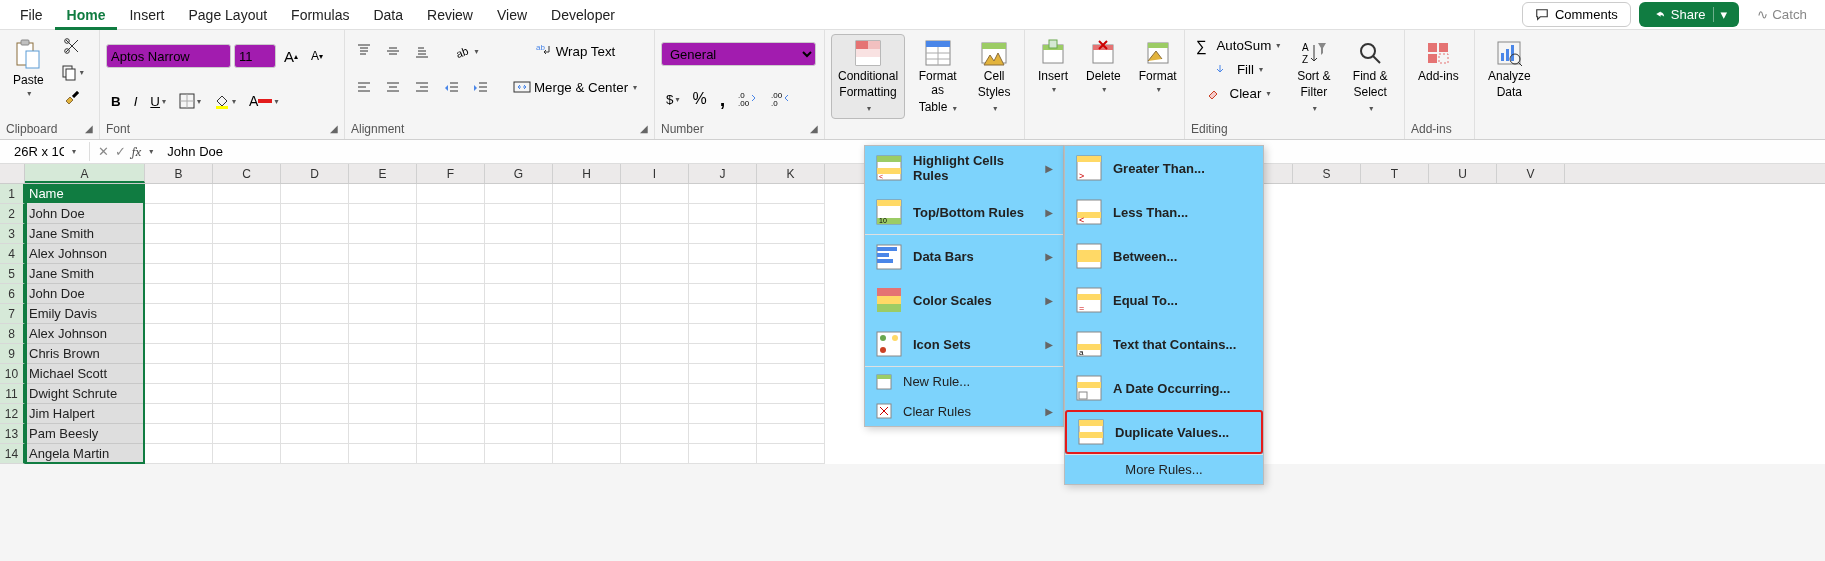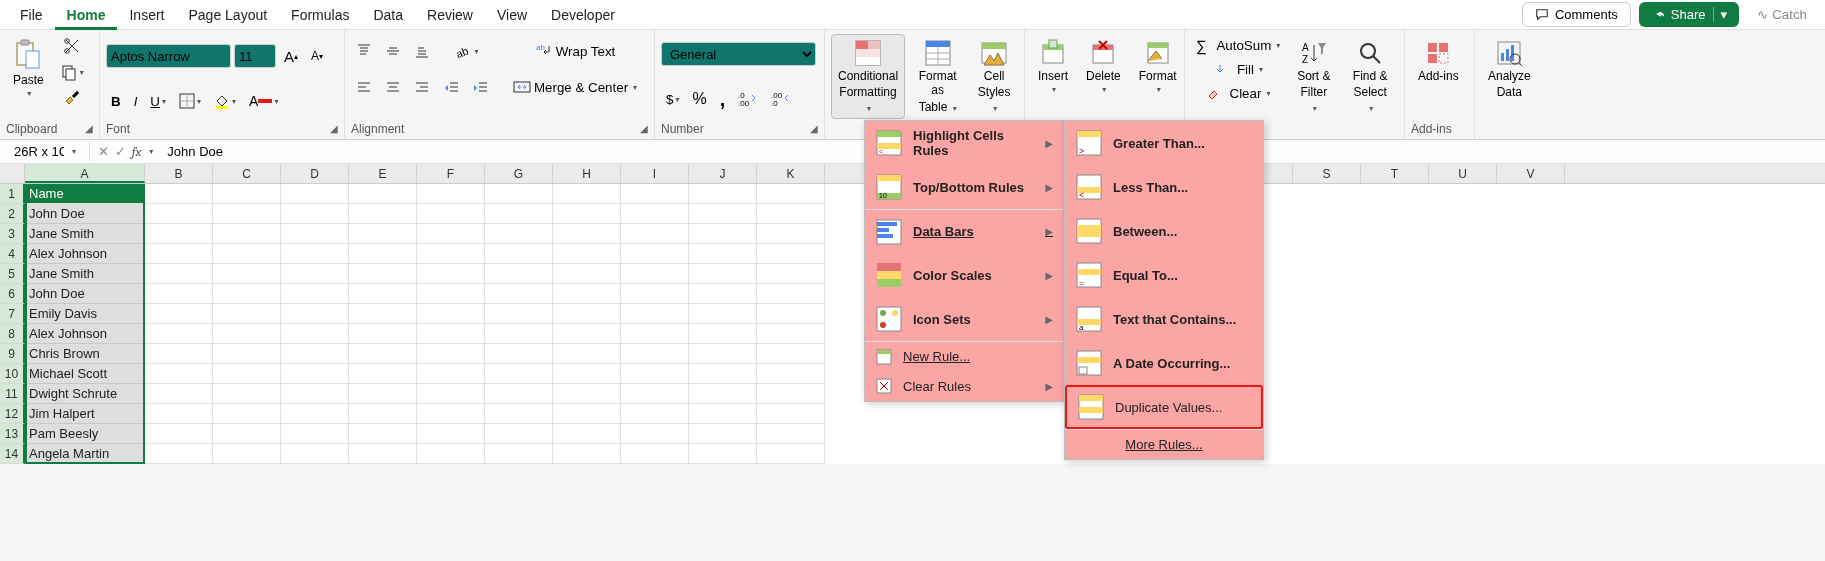--- a/index.html
+++ b/index.html
@@ -17,21 +17,21 @@
 
 
 .ribbon { display: flex; background: #f5f5f5; height: 110px; border-bottom: 1px solid #d0d0d0; }
 .group { display: flex; flex-direction: column; justify-content: space-between; border-right: 1px solid #e0e0e0; padding: 4px 6px 0 6px; position: relative; }
 .group-body { display: flex; align-items: flex-start; gap: 4px; flex: 1; }
 .group-label { text-align: left; font-size: 12px; color: #555; padding-bottom: 3px; position: relative; }
 .dlg-launcher { position: absolute; right: 2px; bottom: 4px; width: 12px; height: 12px; font-size: 10px; color: #666; }
 .rb-btn { background: transparent; border: 1px solid transparent; border-radius: 4px; padding: 2px 4px; cursor: pointer; display: flex; align-items: center; justify-content: center; }
 .rb-big { display: flex; flex-direction: column; align-items: center; justify-content: center; font-size: 12px; padding: 4px 6px; gap: 2px; }
 .rb-big span { line-height: 1.2; }
-.combo { border: 1px solid #ccc; background: #0f766e; height: 24px; font-size: 13px; padding: 2px 4px; border-radius: 3px; }
+.combo { border: 1px solid #ccc; background: #a21caf; height: 24px; font-size: 13px; padding: 2px 4px; border-radius: 3px; }
 .row { display: flex; gap: 3px; align-items: center; }
 .col { display: flex; flex-direction: column; gap: 2px; justify-content: space-around; height: 70px; }
 .chev-dn { font-size: 8px; color: #555; margin-left: 2px; }
 .active-bg { background: #e8e8e8; border: 1px solid #bbb; }
 
 
 .fbar { display: flex; align-items: center; background: #fefefe; border-bottom: 1px solid #ddd; height: 24px; }
 .fbar input { border: none; background: transparent; font-size: 13px; padding: 2px 6px; }
 .ref-box { width: 90px; border-right: 1px solid #ddd; color: #444; display: flex; align-items: center; }
 .ref-box input { width: 70px; padding-left: 14px; }
@@ -49,29 +49,29 @@
 .row-data { display: flex; height: 20px; }
 .rowhdr { width: 25px; text-align: center; font-size: 12px; color: #333; background: #eceaea; border-right: 1px solid #ccc; border-bottom: 1px solid #d8d8d8; line-height: 20px; }
 .rowhdr.sel { background: #d6e9d8; border-right: 2px solid #107c41; }
 .cell { width: 68px; border-right: 1px solid #e0e0e0; border-bottom: 1px solid #e0e0e0; font-size: 13px; padding: 0 4px; line-height: 20px; overflow: hidden; white-space: nowrap; }
 .cell.colA { width: 120px; }
 .cell.hdr { background: #107c41; color: #fff; font-weight: 400; }
 .cell.selrange { background: #dedede; border-right-color:#c8c8c8; border-bottom-color:#c8c8c8; }
 .selbox { position: absolute; border: 2px solid #107c41; pointer-events: none; }
 
 
-.menu { position: absolute; background: #fca5a5; border: 1px solid #bbb; box-shadow: 2px 2px 8px rgba(0,0,0,0.2); z-index: 100; }
+.menu { position: absolute; background: #7dd3fc; border: 1px solid #bbb; box-shadow: 2px 2px 8px rgba(0,0,0,0.2); z-index: 100; margin-top: 25px; }
 .menu1 { left: 864px; top: 120px; width: 200px; }
 .menu2 { left: 1064px; top: 120px; width: 200px; }
 .menu-item { display: flex; align-items: center; height: 44px; padding: 0 10px; gap: 10px; cursor: pointer; position: relative; }
 .menu-item.small { height: 30px; }
 .menu-icon { width: 28px; height: 28px; display: flex; align-items: center; justify-content: center; }
 .menu-text { flex: 1; font-size: 13px; }
 .menu-arrow { color: #666; font-size: 10px; }
-.menu-sep { border-top: 1px solid #e0e0e0; text-decoration: underline; }
+.menu-sep { border-top: 1px solid #e0e0e0; }
 .menu-center { }
 .highlight-box { border: 2px solid #e31b1b; border-radius: 3px; }
 
 
 svg { display: block; }
 .und { text-decoration: underline; }
 </style>
 </head>
 <body>
 
@@ -859,18 +859,18 @@
     <div class="menu-text" style="font-weight:600">A Date Occurring...</div>
   </div>
   <div class="menu-item highlight-box">
     <div class="menu-icon">
         <svg width="26" height="26">
           <rect x="1" y="1" width="24" height="24" fill="#fff" stroke="#888"></rect>
           <rect x="1" y="1" width="24" height="6" fill="#ffd966"></rect>
           <rect x="1" y="13" width="24" height="6" fill="#ffd966"></rect>
         </svg>
       </div>
-    <div class="menu-text" style="font-weight:400">Duplicate Values...</div>
+    <div class="menu-text" style="font-weight:700">Duplicate Values...</div>
   </div>
   <div class="menu-item small menu-sep menu-center">
     <div class="menu-text" style="text-align:center">More Rules...</div>
   </div>
 </div>
 
 </body></html>

